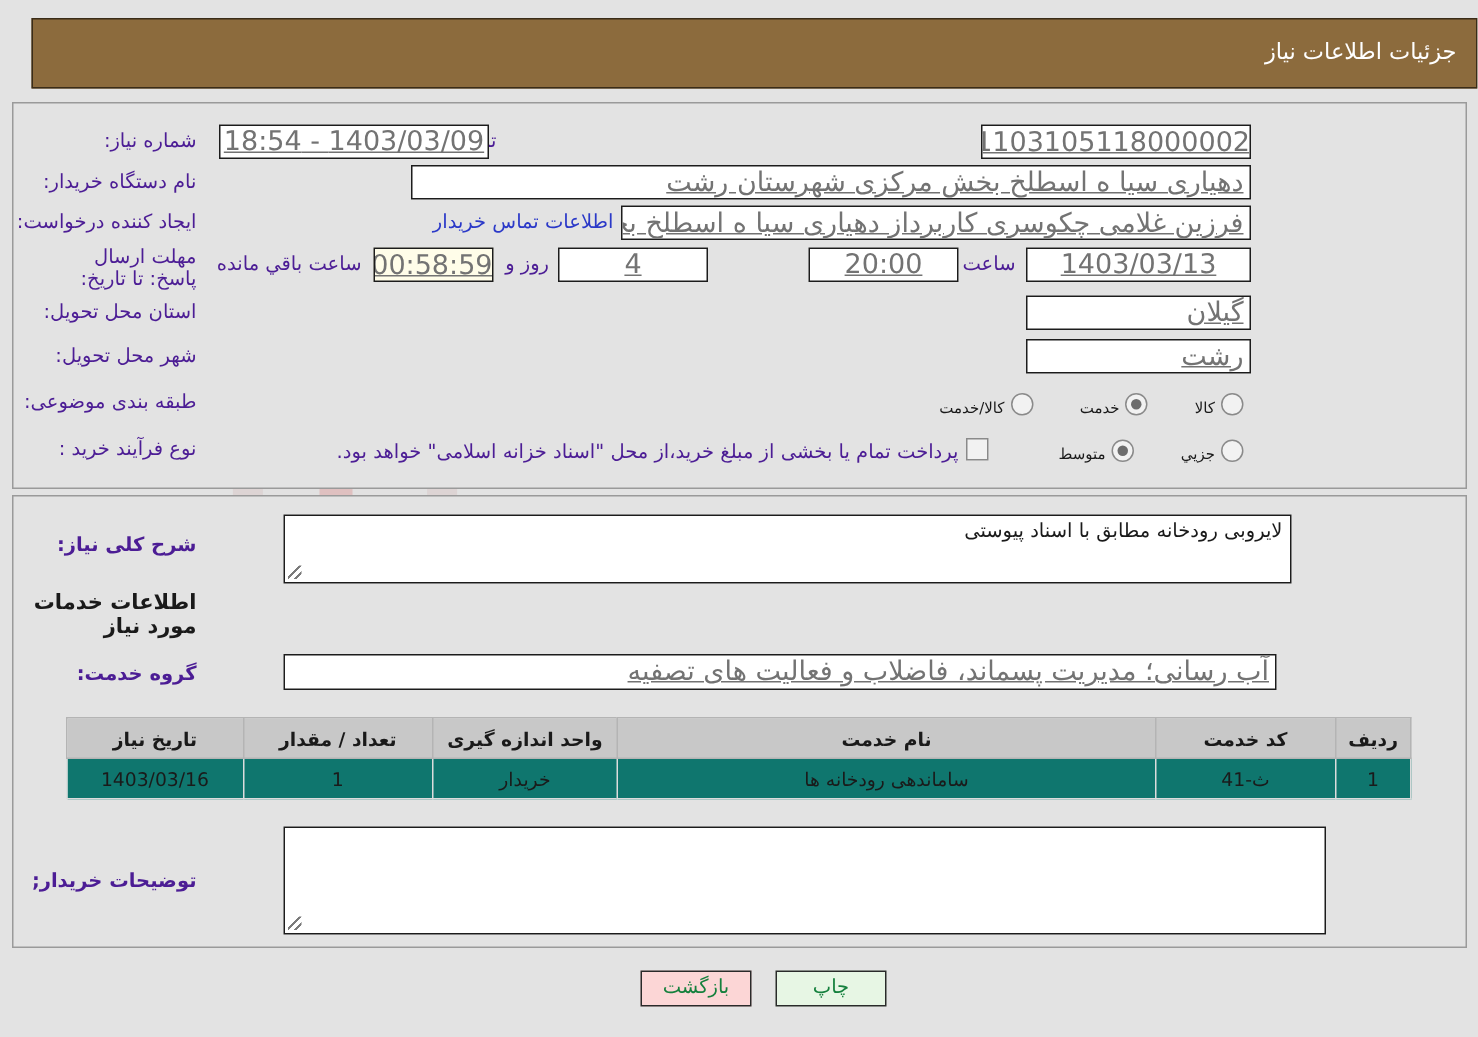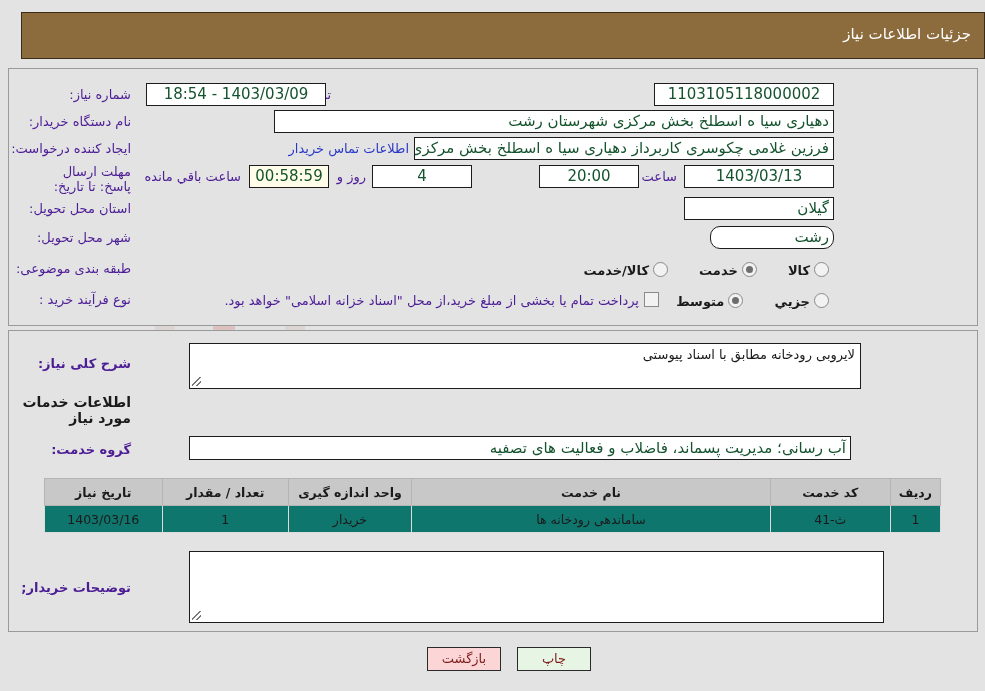--- a/index.html
+++ b/index.html
@@ -104,52 +104,52 @@
     z-index: 4;
   }
   .lbl-bold { font-weight: bold; }
   .lbl-wrap { white-space: normal; line-height: 15px; }
 
   .fld {
     position: absolute;
     border: 1px solid #1c1c1c;
     background: #ffffff;
     box-sizing: border-box;
-    font-size: 15px;
-    color: #14532d;
+    font-size: 18px;
+    color: #737373;
     text-align: right;
     padding: 0 4px;
     line-height: 21px;
     height: 23px;
     overflow: hidden;
     white-space: nowrap;
     z-index: 4;
+    text-decoration: underline;
   }
   .fld.ctr { text-align: center; padding: 0; }
   .fld.cream { background: #fffde9; font-weight: normal; }
 
   .link {
     position: absolute;
     color: #2b39c8;
     font-size: 13px;
     text-decoration: none;
     cursor: pointer;
     white-space: nowrap;
     z-index: 5;
   }
 
   
   .radio-grp { position: absolute; z-index: 4; white-space: nowrap; }
   .radio-item {
     display: inline-block;
     margin-left: 26px;
-    font-size: 13px;
+    font-size: 10px;
     color: #1a1a1a;
     vertical-align: middle;
-    font-weight: bold;
   }
   .rdo {
     display: inline-block;
     width: 13px; height: 13px;
     border: 1px solid #8a8a8a;
     border-radius: 50%;
     background: #f2f2f2;
     vertical-align: -2px;
     margin-left: 4px;
     position: relative;
@@ -230,21 +230,21 @@
     padding: 0 4px;
   }
 
   
   .btn {
     position: absolute;
     height: 24px;
     border: 1px solid #2a2a2a;
     box-sizing: border-box;
     font-size: 13px;
-    color: #7f1d1d;
+    color: #15803d;
     text-align: center;
     line-height: 22px;
     cursor: pointer;
     z-index: 5;
   }
   #btn-print  { left: 517px; top: 647px; width: 74px; background: #e7f6e4; }
   #btn-back   { left: 427px; top: 647px; width: 74px; background: #fcd6d6; }
 </style>
 </head>
 <body>
@@ -284,21 +284,21 @@
   <div class="fld ctr" style="right:390px; top:165px; width:100px;">20:00</div>
   <div class="fld ctr" style="right:557px; top:165px; width:100px;">4</div>
   <div class="lbl" style="right:663px; top:169px;">روز و</div>
   <div class="fld ctr cream" style="right:700px; top:165px; width:80px;">00:58:59</div>
   <div class="lbl" style="right:788px; top:169px;">ساعت باقي مانده</div>
 
   <div class="lbl" style="right:898px; top:201px;">استان محل تحویل:</div>
   <div class="fld" style="right:195px; top:197px; width:150px;">گیلان</div>
 
   <div class="lbl" style="right:898px; top:230px;">شهر محل تحویل:</div>
-  <div class="fld" style="right:195px; top:226px; width:124px;border-radius:10px;">رشت</div>
+  <div class="fld" style="right:195px; top:226px; width:150px;">رشت</div>
 
   <div class="lbl" style="right:898px; top:261px;">طبقه بندی موضوعی:</div>
   <div class="radio-grp" style="right:200px; top:259px;">
     <span class="radio-item">
       <span class="rdo"></span><span>کالا</span>
     </span>
     <span class="radio-item">
       <span class="rdo on"></span><span>خدمت</span>
     </span>
     <span class="radio-item">

